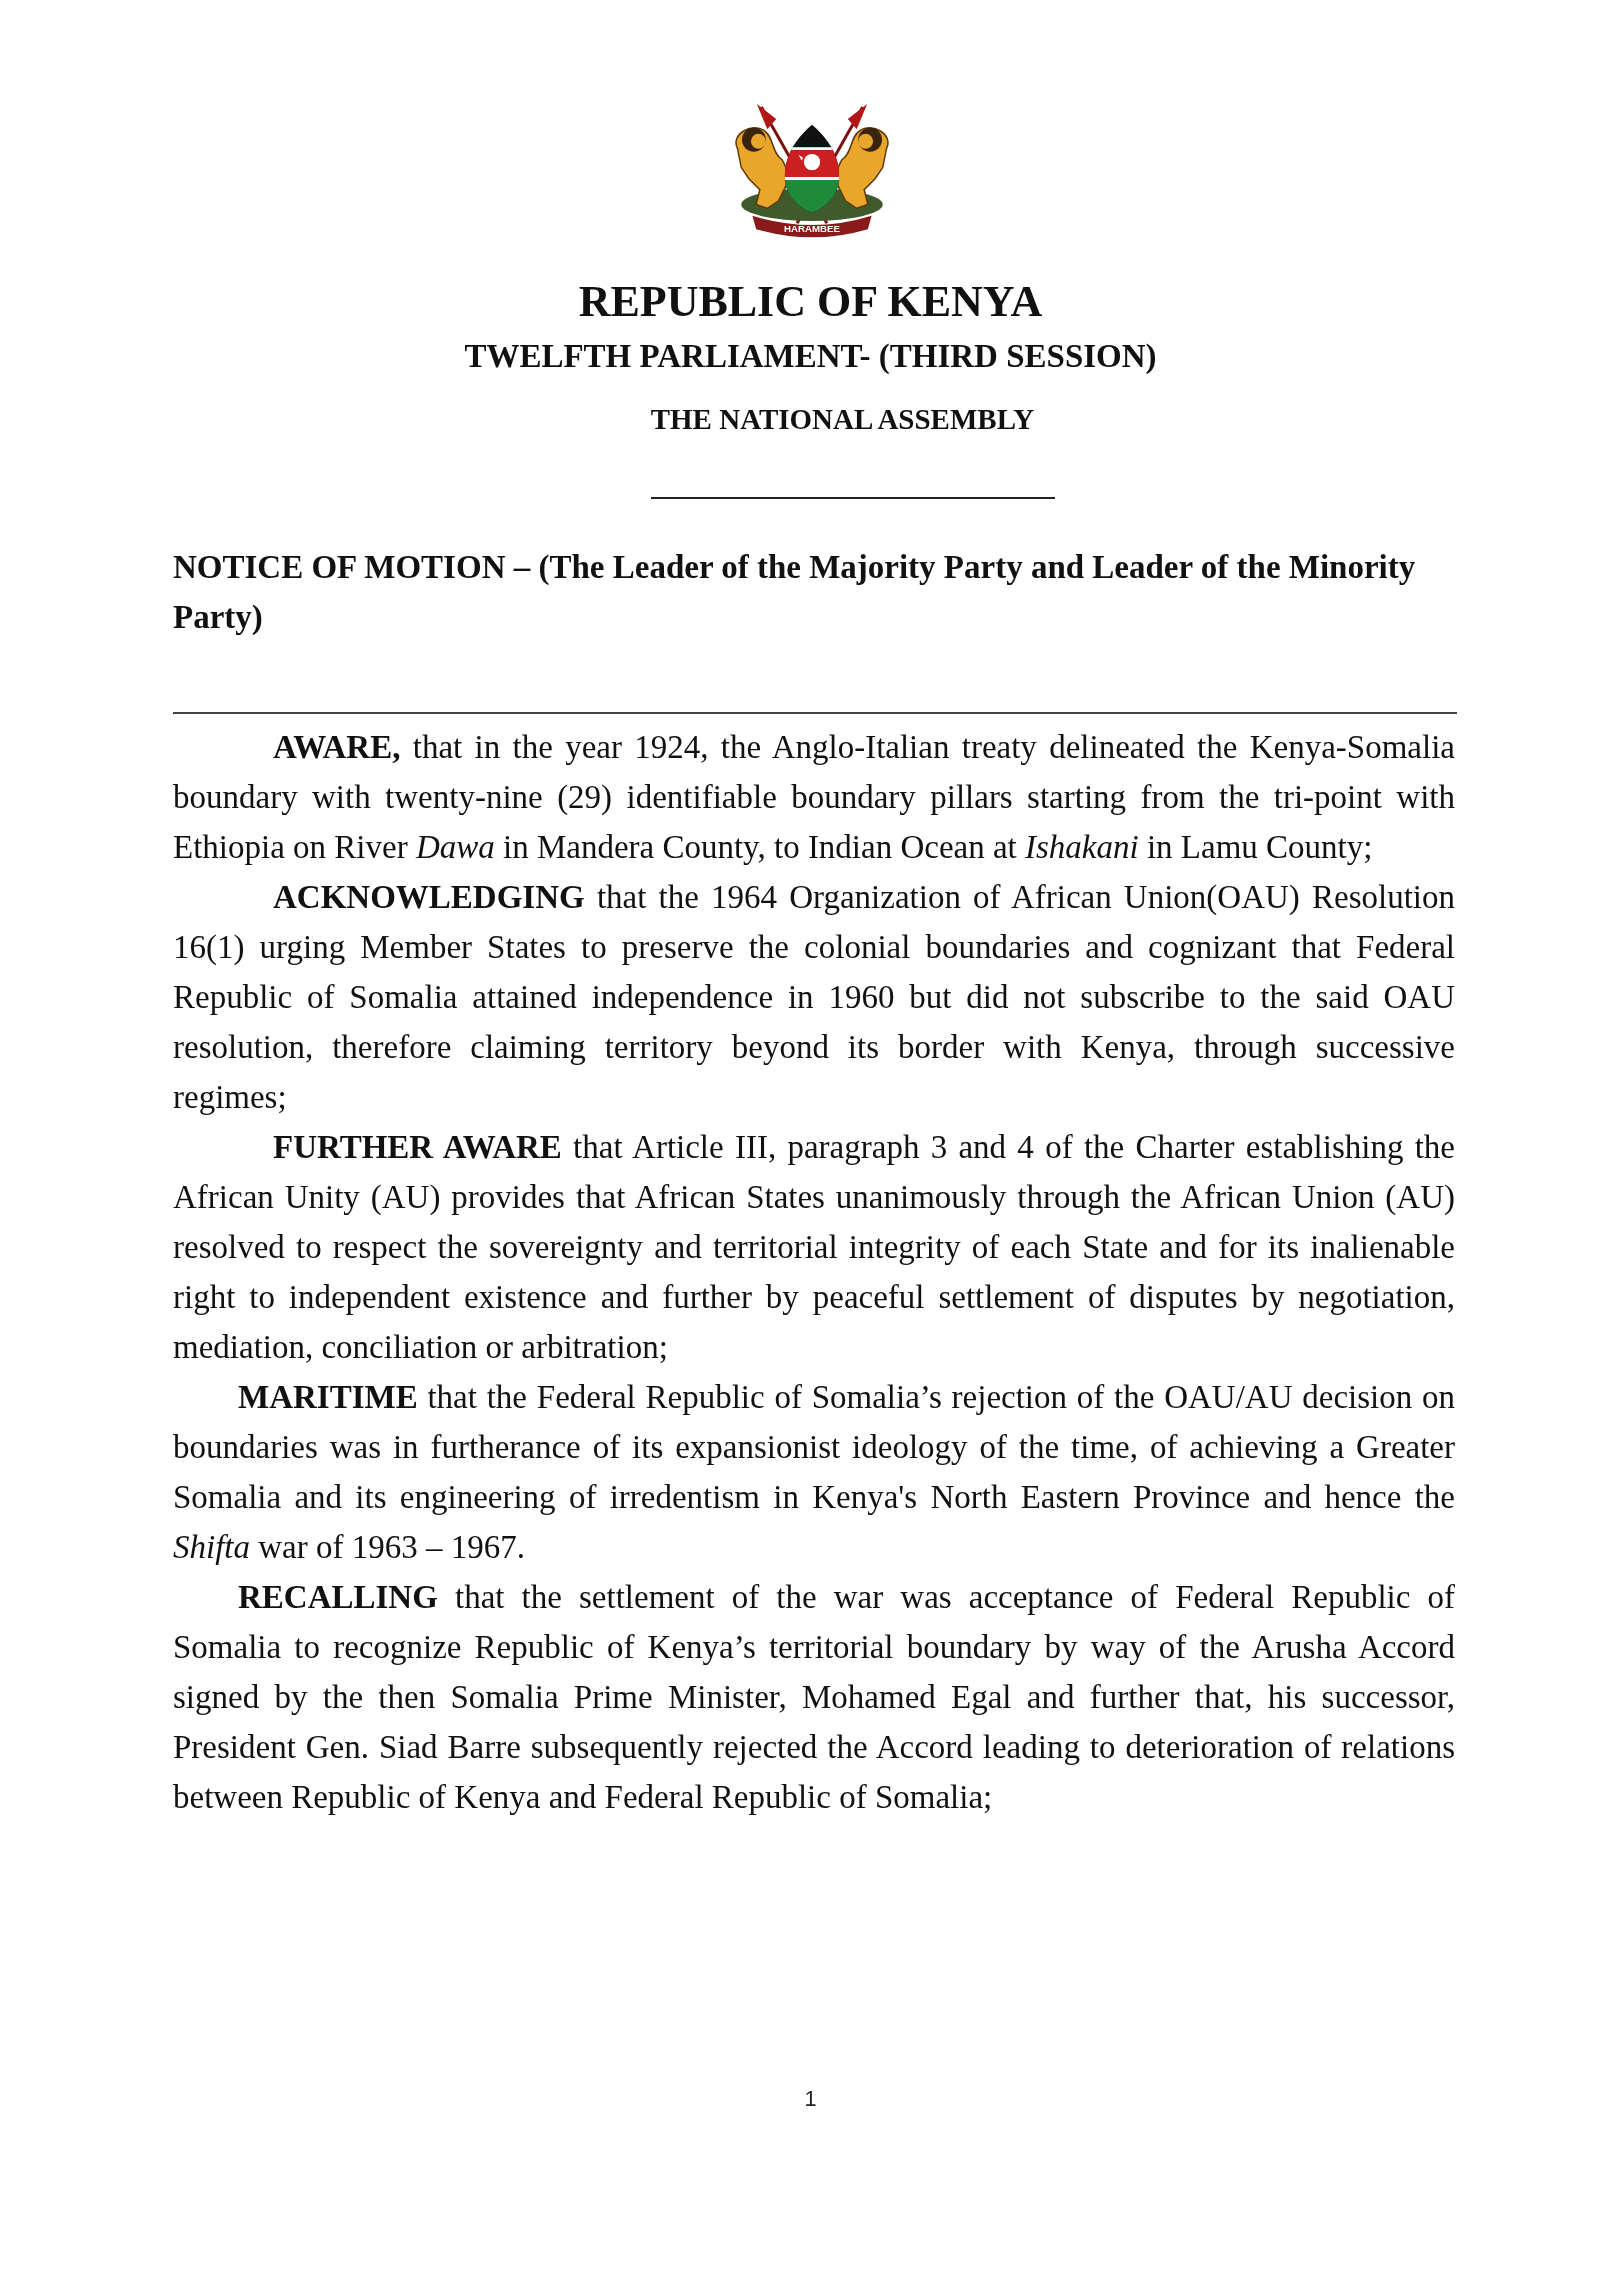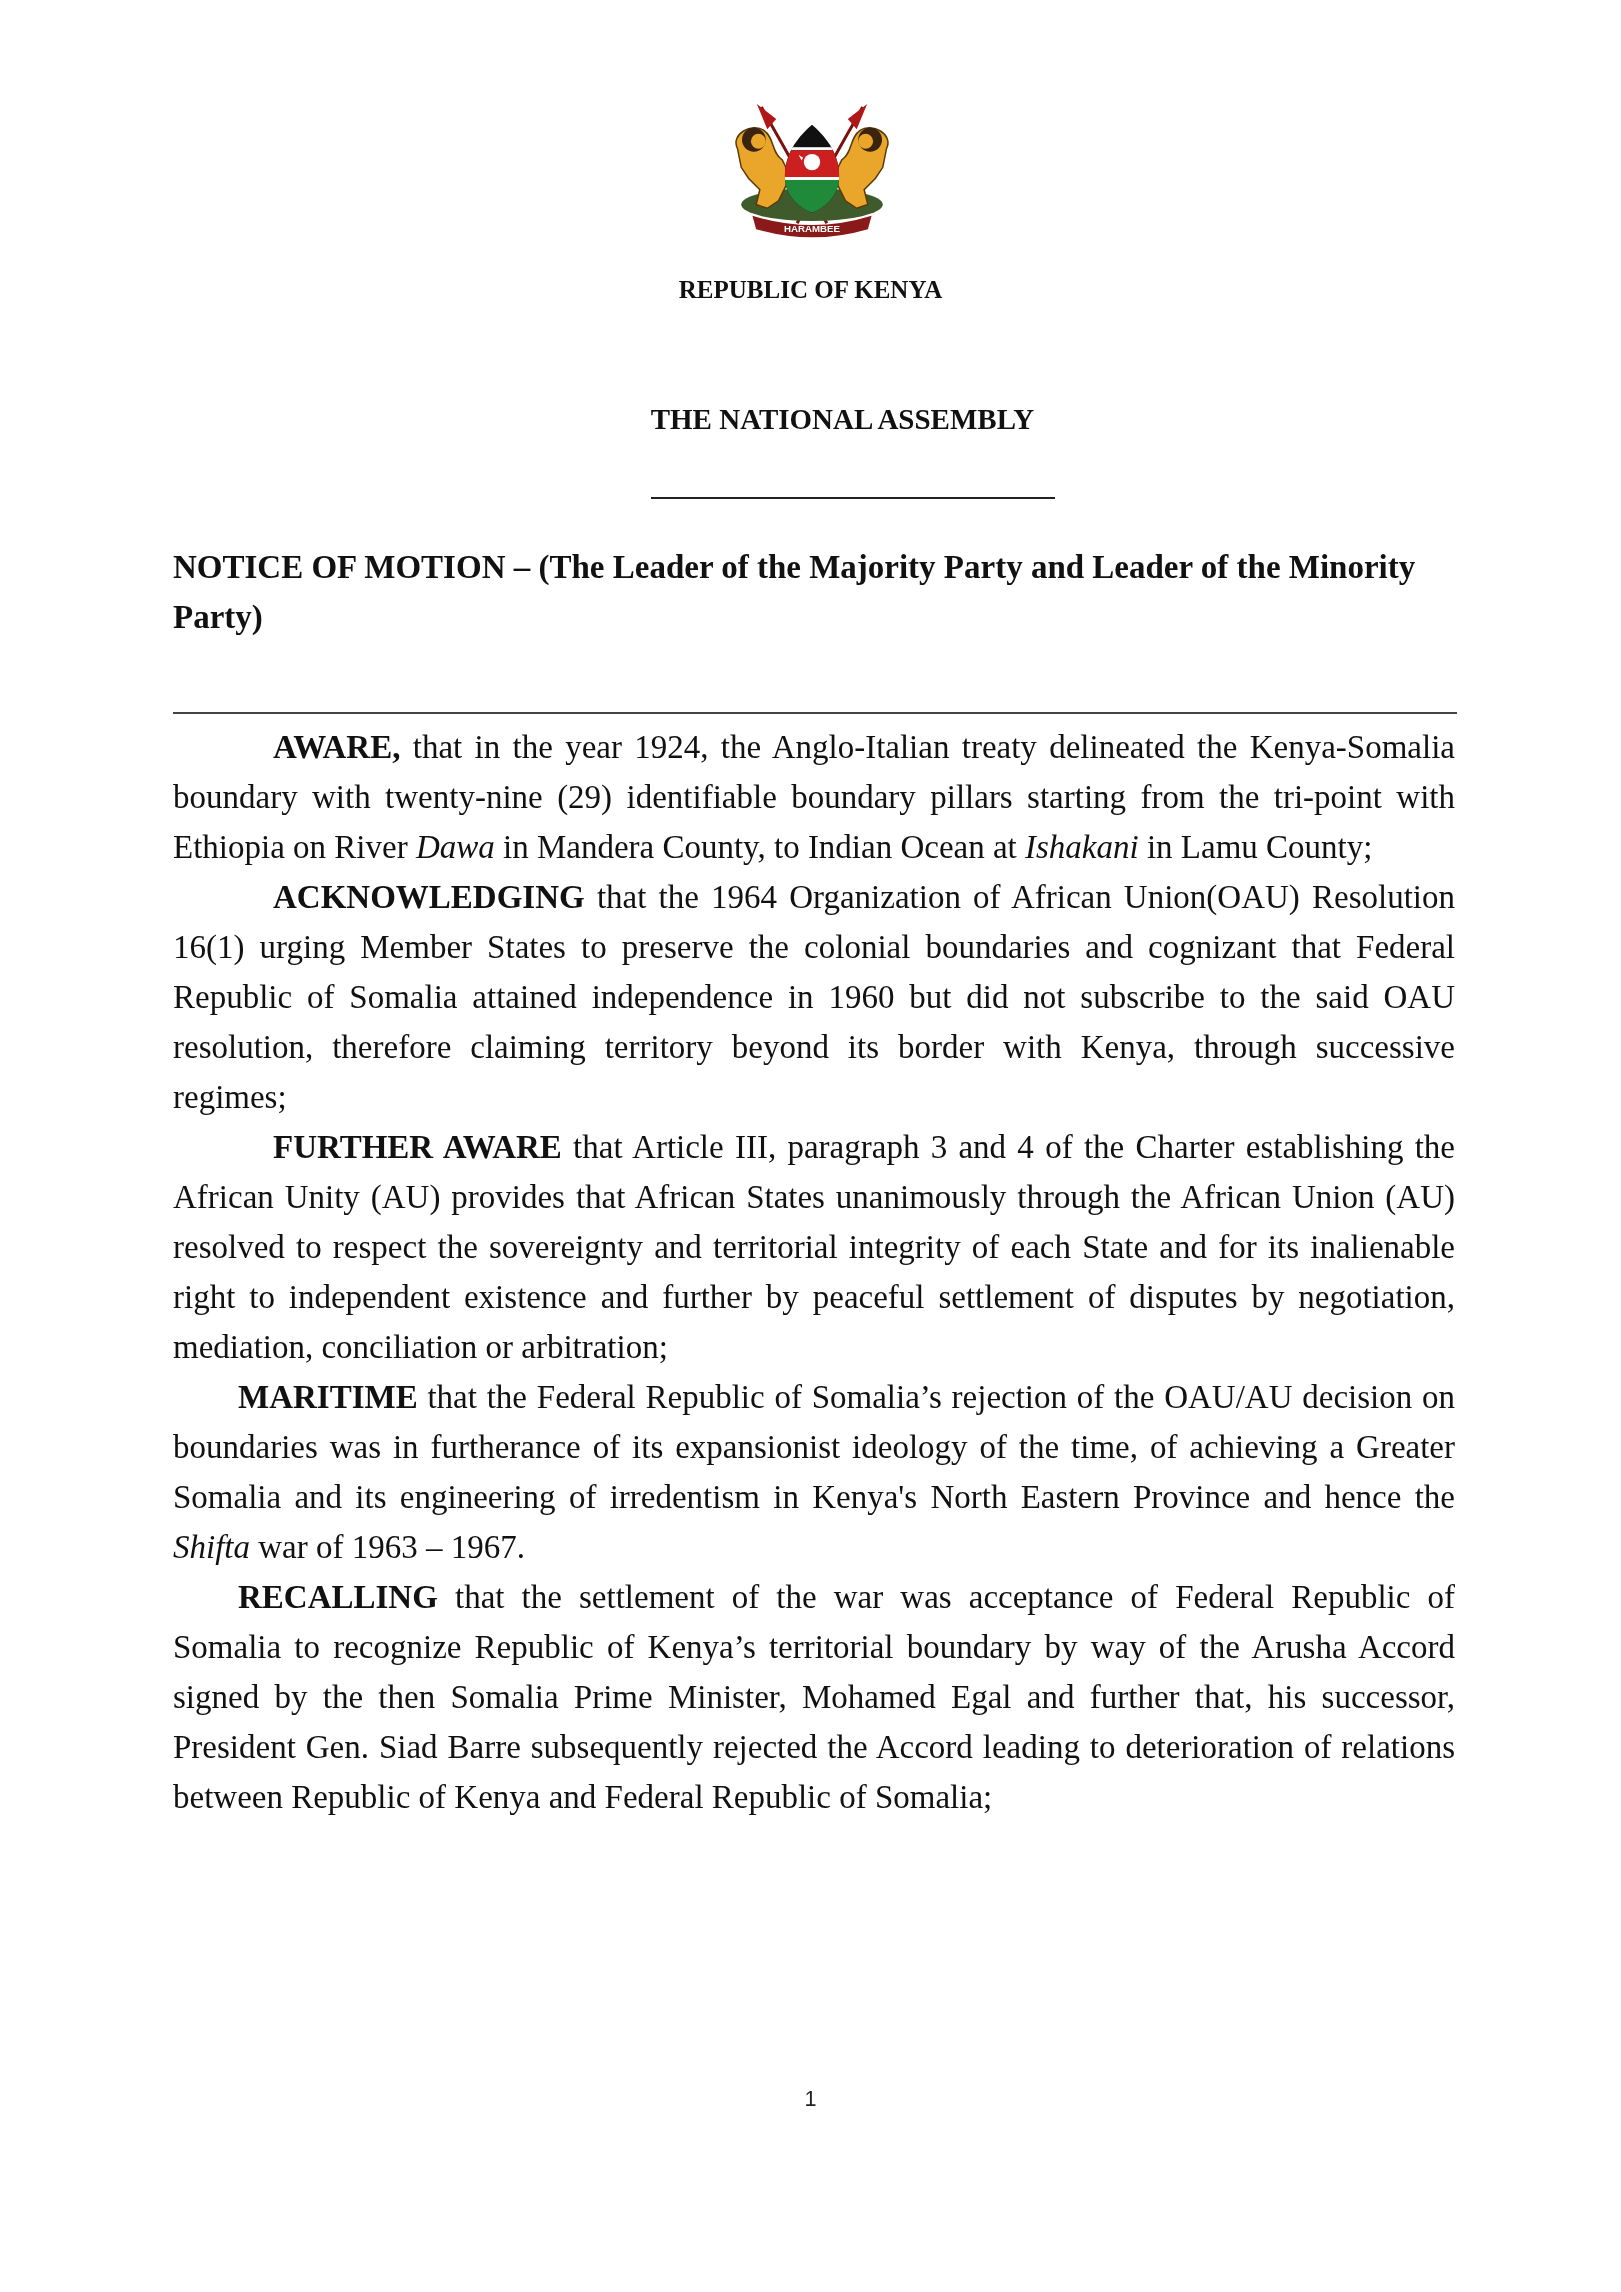--- a/index.html
+++ b/index.html
@@ -3,21 +3,21 @@
 <meta charset="utf-8">
 <style>
   html, body { margin: 0; padding: 0; background: #ffffff; }
   body { width: 1621px; height: 2293px; position: relative; overflow: hidden;
          font-family: "Liberation Serif", "DejaVu Serif", serif; color: #111; }
   .page { position: absolute; left: 0; top: 0; width: 1621px; height: 2240px; }
 
   .crest { position: absolute; left: 714px; top: 104px; width: 196px; height: 149px; }
 
   .center { position: absolute; left: 0; width: 1621px; text-align: center; font-weight: bold; }
-  .h-republic { top: 276px; font-size: 25px; }
+  .h-republic { top: 276px; font-size: 44px; }
   .h-parliament { top: 338px; font-size: 33px; }
   .h-assembly { top: 403px; font-size: 29px; padding-left: 32px; }
   .h-rule { position: absolute; top: 497px; left: 651px; width: 404px; height: 2px; background: #222; }
 
   .block { position: absolute; left: 173px; width: 1282px; font-size: 33px; line-height: 50px; }
   .notice { top: 542px; font-weight: bold; }
   .notice .u { text-underline-offset: 3.9px; }
   .title { top: 654px; font-weight: bold; text-align: center; left: 173px; width: 1266px; }
   .title-rule { position: absolute; top: 712px; left: 173px; width: 1284px; height: 2px; background: #444; }
 
@@ -69,20 +69,21 @@
 
       <circle cx="130" cy="78" r="11" fill="#fff"></circle>
       <path d="M118,72 L112,68 L116,76 Z" fill="#fff"></path>
 
       <path d="M50,150 Q130,175 210,150 L205,168 Q130,190 55,168 Z" fill="#8a1a1a"></path>
       <text x="130" y="172" font-family="Liberation Sans, sans-serif" font-size="13" font-weight="bold" fill="#fff" text-anchor="middle">HARAMBEE</text>
     </svg>
   </div>
 
   <div class="center h-republic">REPUBLIC OF KENYA</div>
+  <div class="center h-parliament">TWELFTH PARLIAMENT- (THIRD SESSION)</div>
   <div class="center h-assembly">THE NATIONAL ASSEMBLY</div>
   <div class="h-rule"></div>
 
   <div class="block notice">
     <span class="u">NOTICE OF MOTION</span><span> – </span><span>(The Leader of the Majority Party and Leader of the Minority Party)</span>
   </div>
 
   <div class="title-rule"></div>
 
   <div class="block body">

